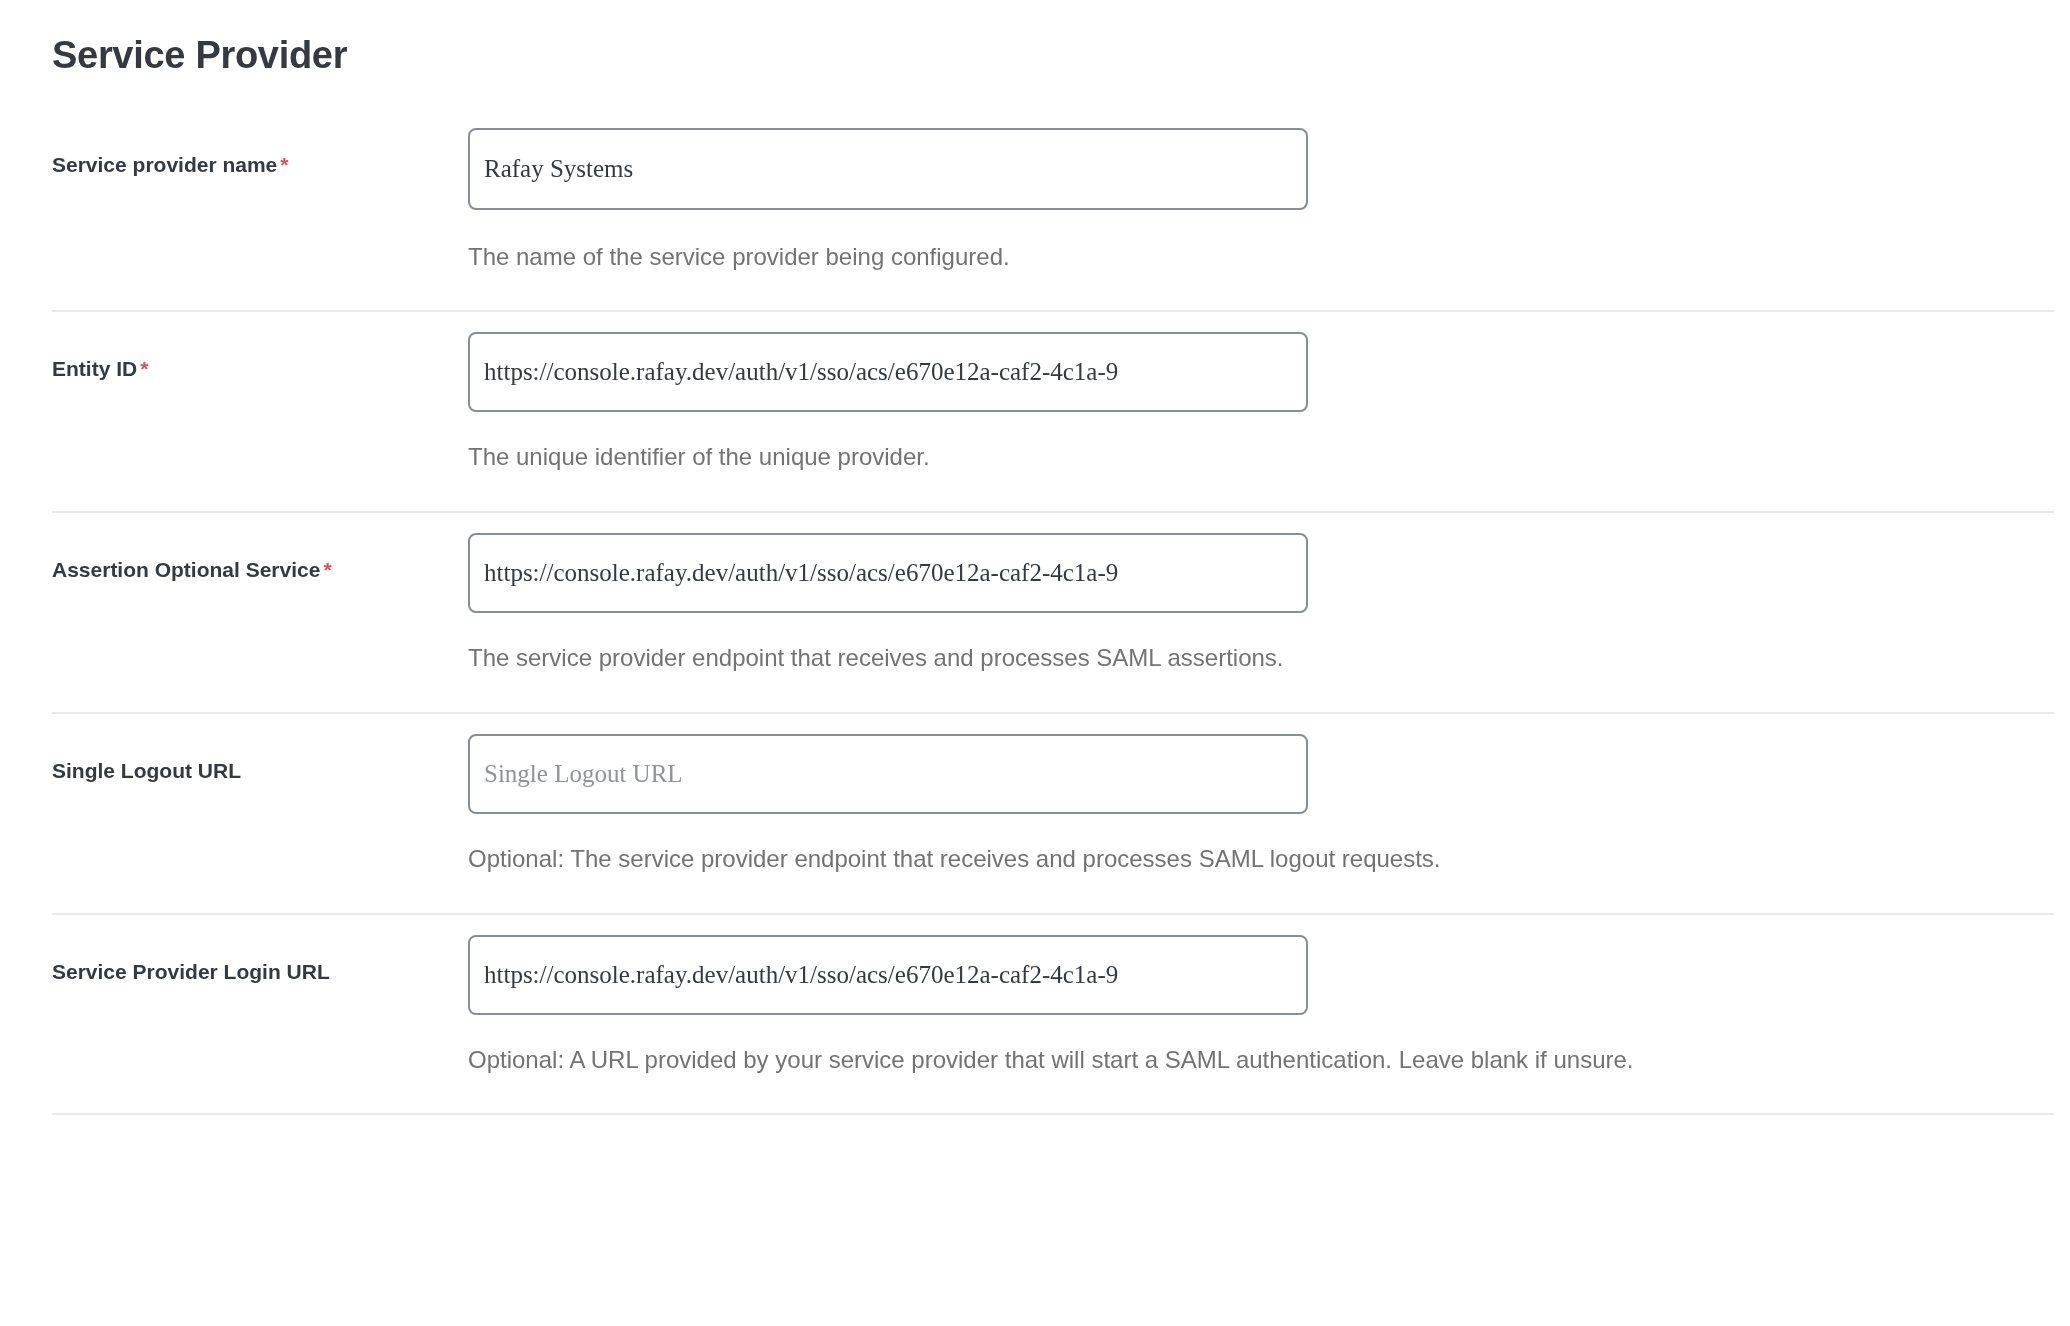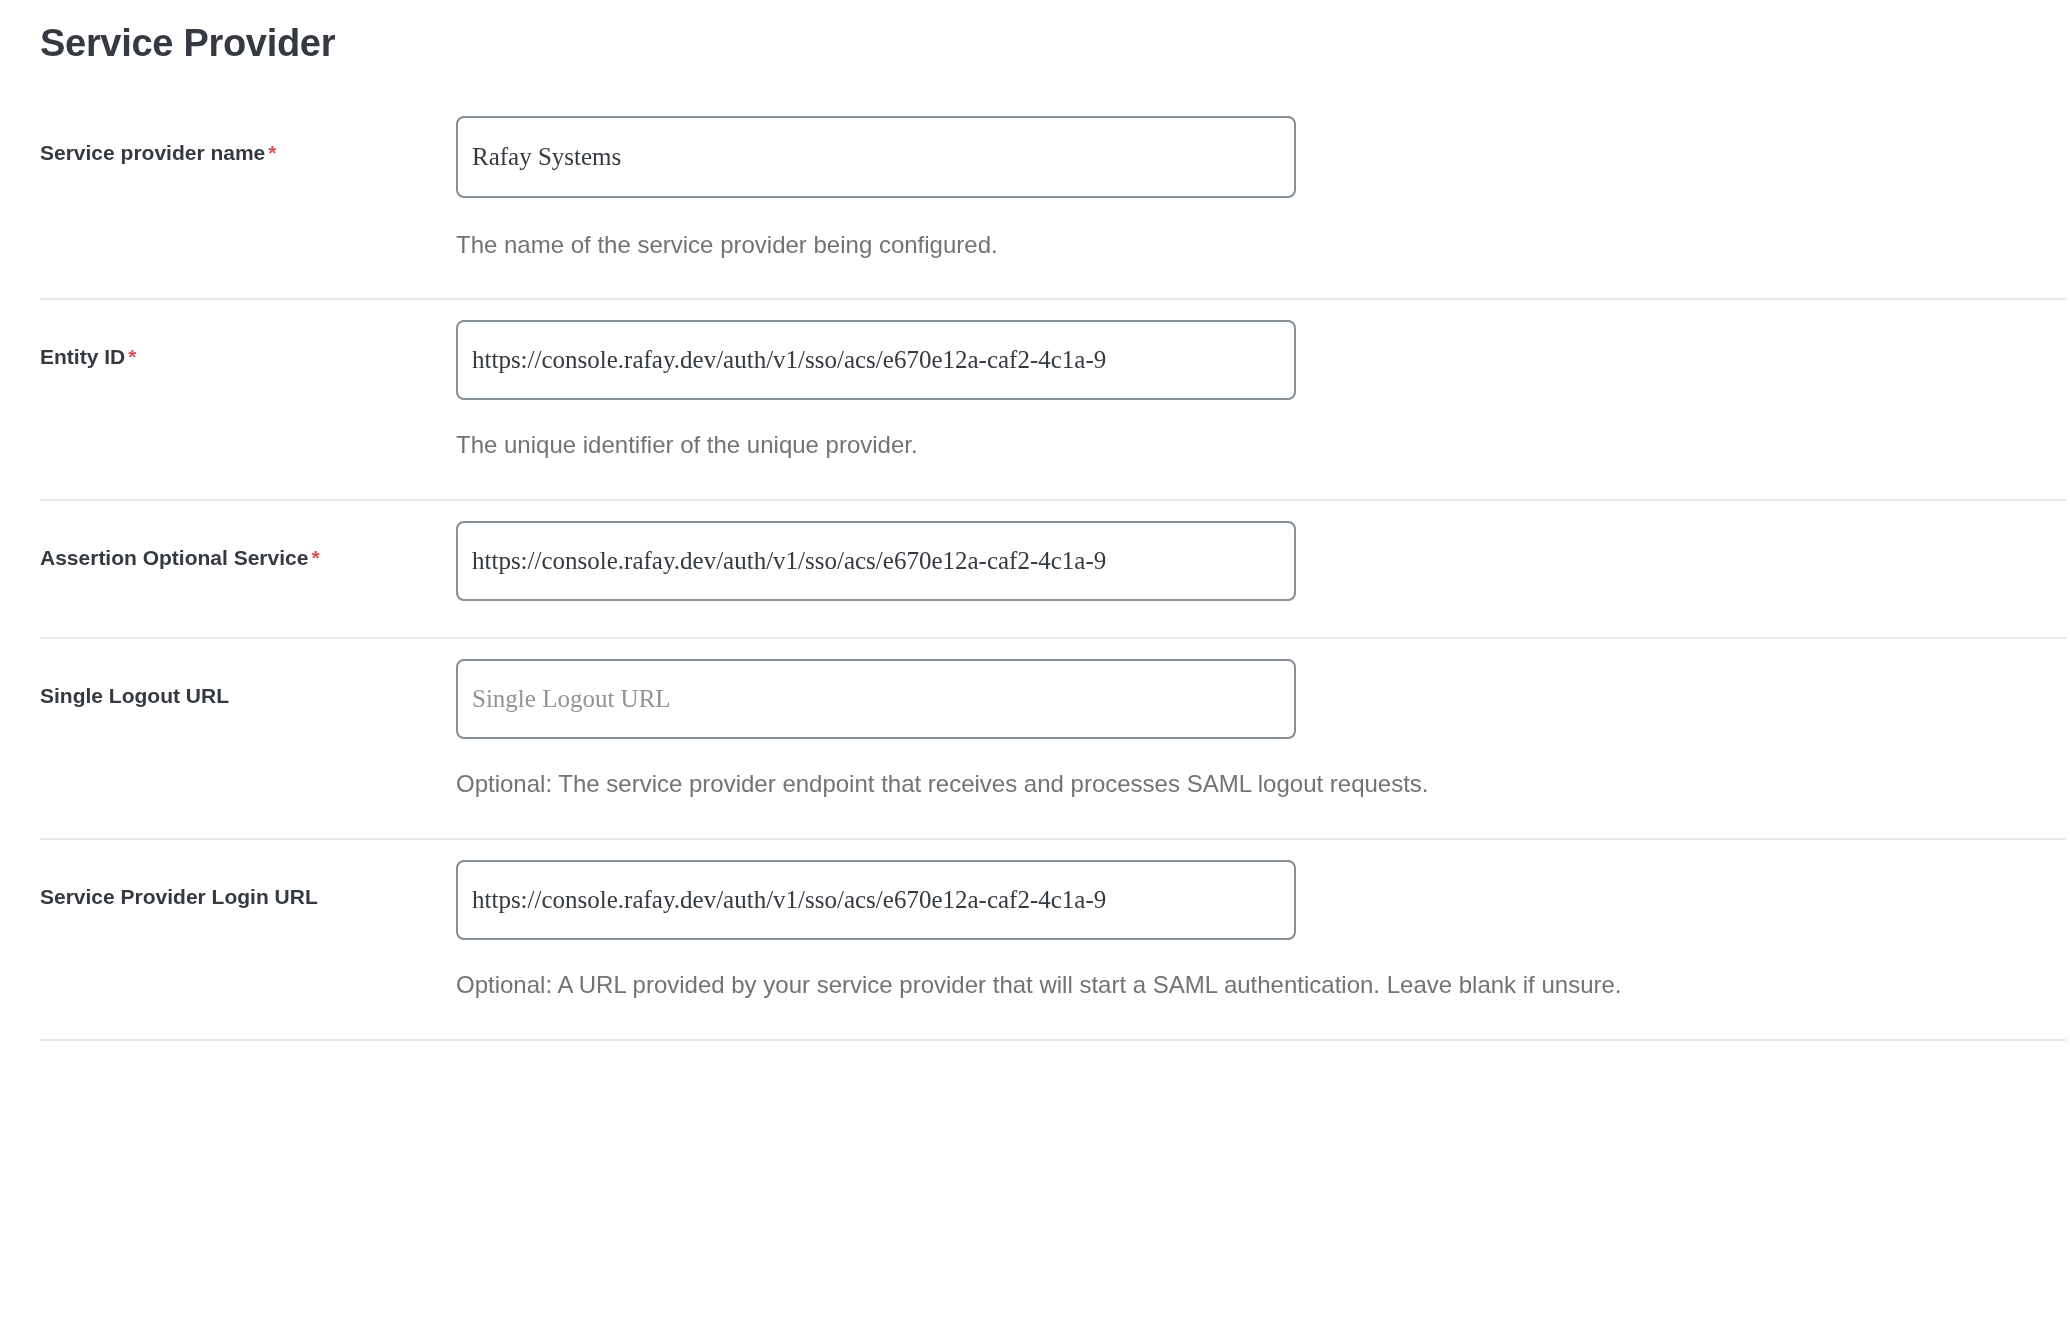--- a/index.html
+++ b/index.html
@@ -13,21 +13,21 @@
     height: 1326px;
     font-family: "Liberation Sans", sans-serif;
     color: #343a40;
     -webkit-font-smoothing: antialiased;
   }
 
   .page {
     position: relative;
     width: 2070px;
     height: 1326px;
-    padding: 4px;
+    padding: 16px;
     overflow: hidden;
   }
 
   .page-title {
     font-size: 38px;
     font-weight: bold;
     color: #343a40;
     letter-spacing: -0.3px;
     margin: 0;
     padding: 16px 0 0 36px;
@@ -160,20 +160,21 @@
     </div>
     <div class="row-pad-bottom"></div>
     <div class="row-divider"></div>
 
     <div class="form-row row-3">
       <div class="label-col">
         <span>Assertion Optional Service</span><span class="req-star">*</span>
       </div>
       <div class="field-col">
         <div class="text-input" title="https://console.rafay.dev/auth/v1/sso/acs/e670e12a-caf2-4c1a-9">https://console.rafay.dev/auth/v1/sso/acs/e670e12a-caf2-4c1a-9</div>
+        <div class="helper">The service provider endpoint that receives and processes SAML assertions.</div>
       </div>
     </div>
     <div class="row-pad-bottom"></div>
     <div class="row-divider"></div>
 
     <div class="form-row row-4">
       <div class="label-col">
         <span>Single Logout URL</span>
       </div>
       <div class="field-col">

